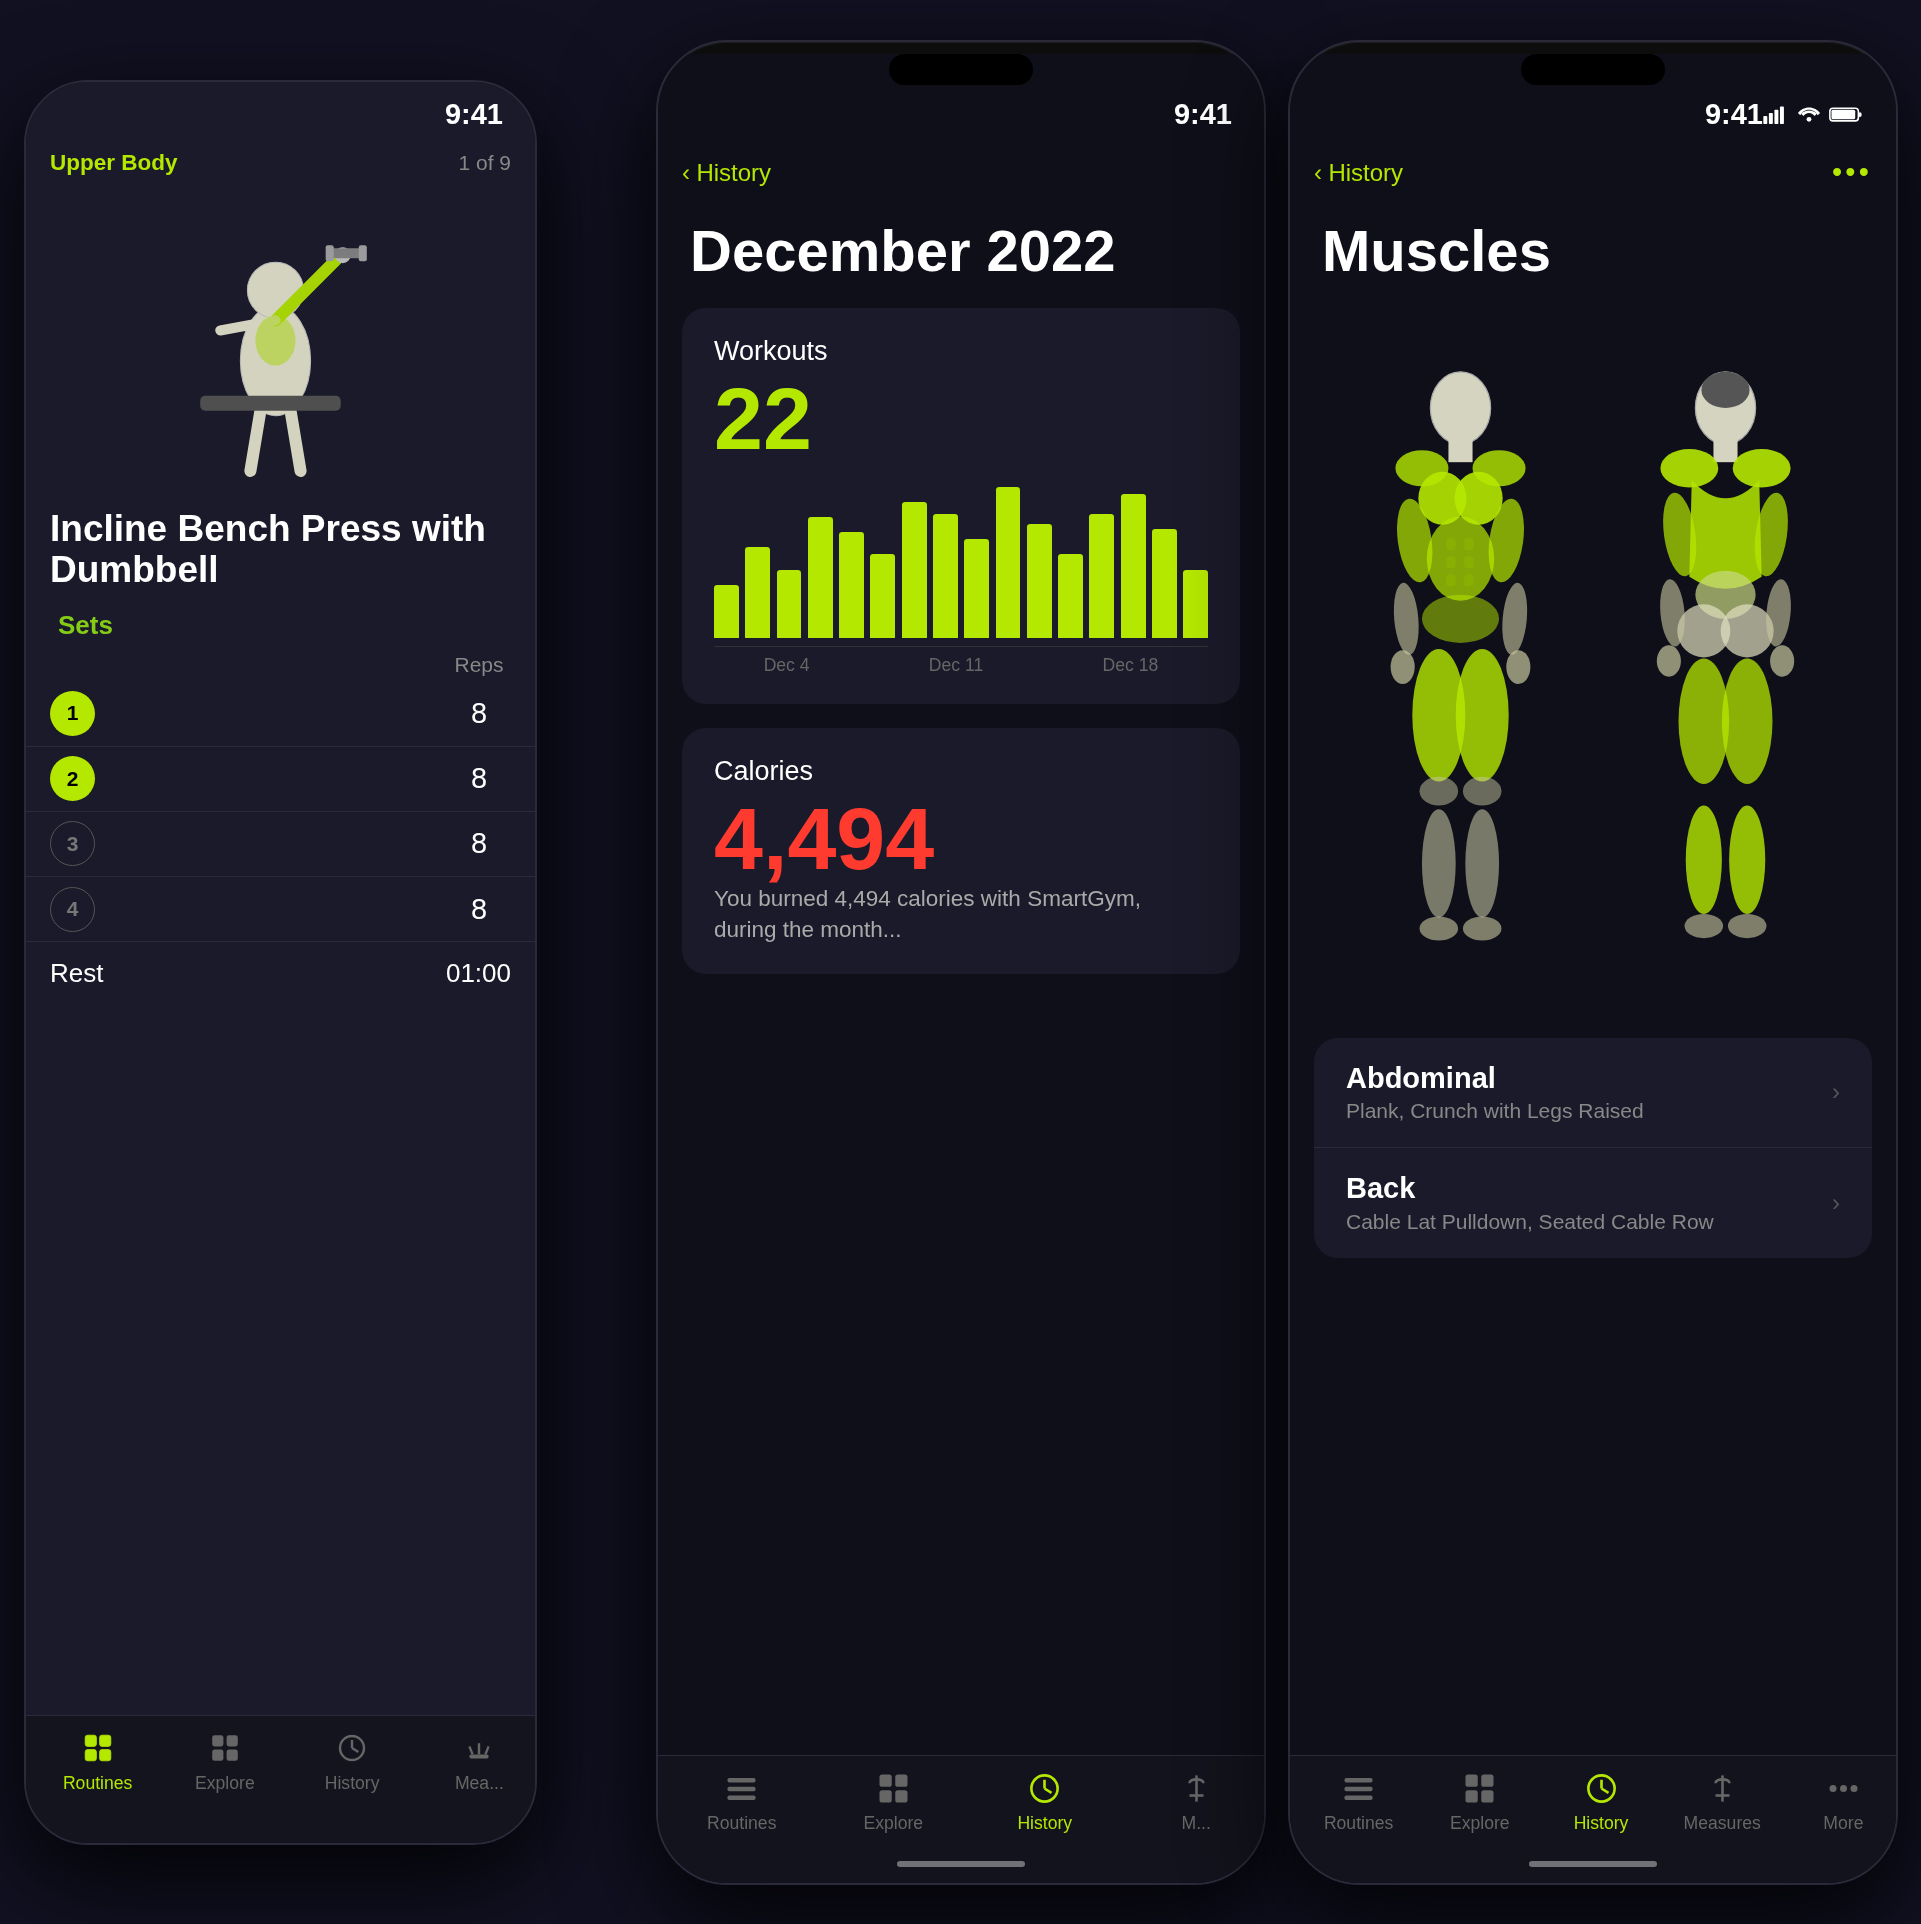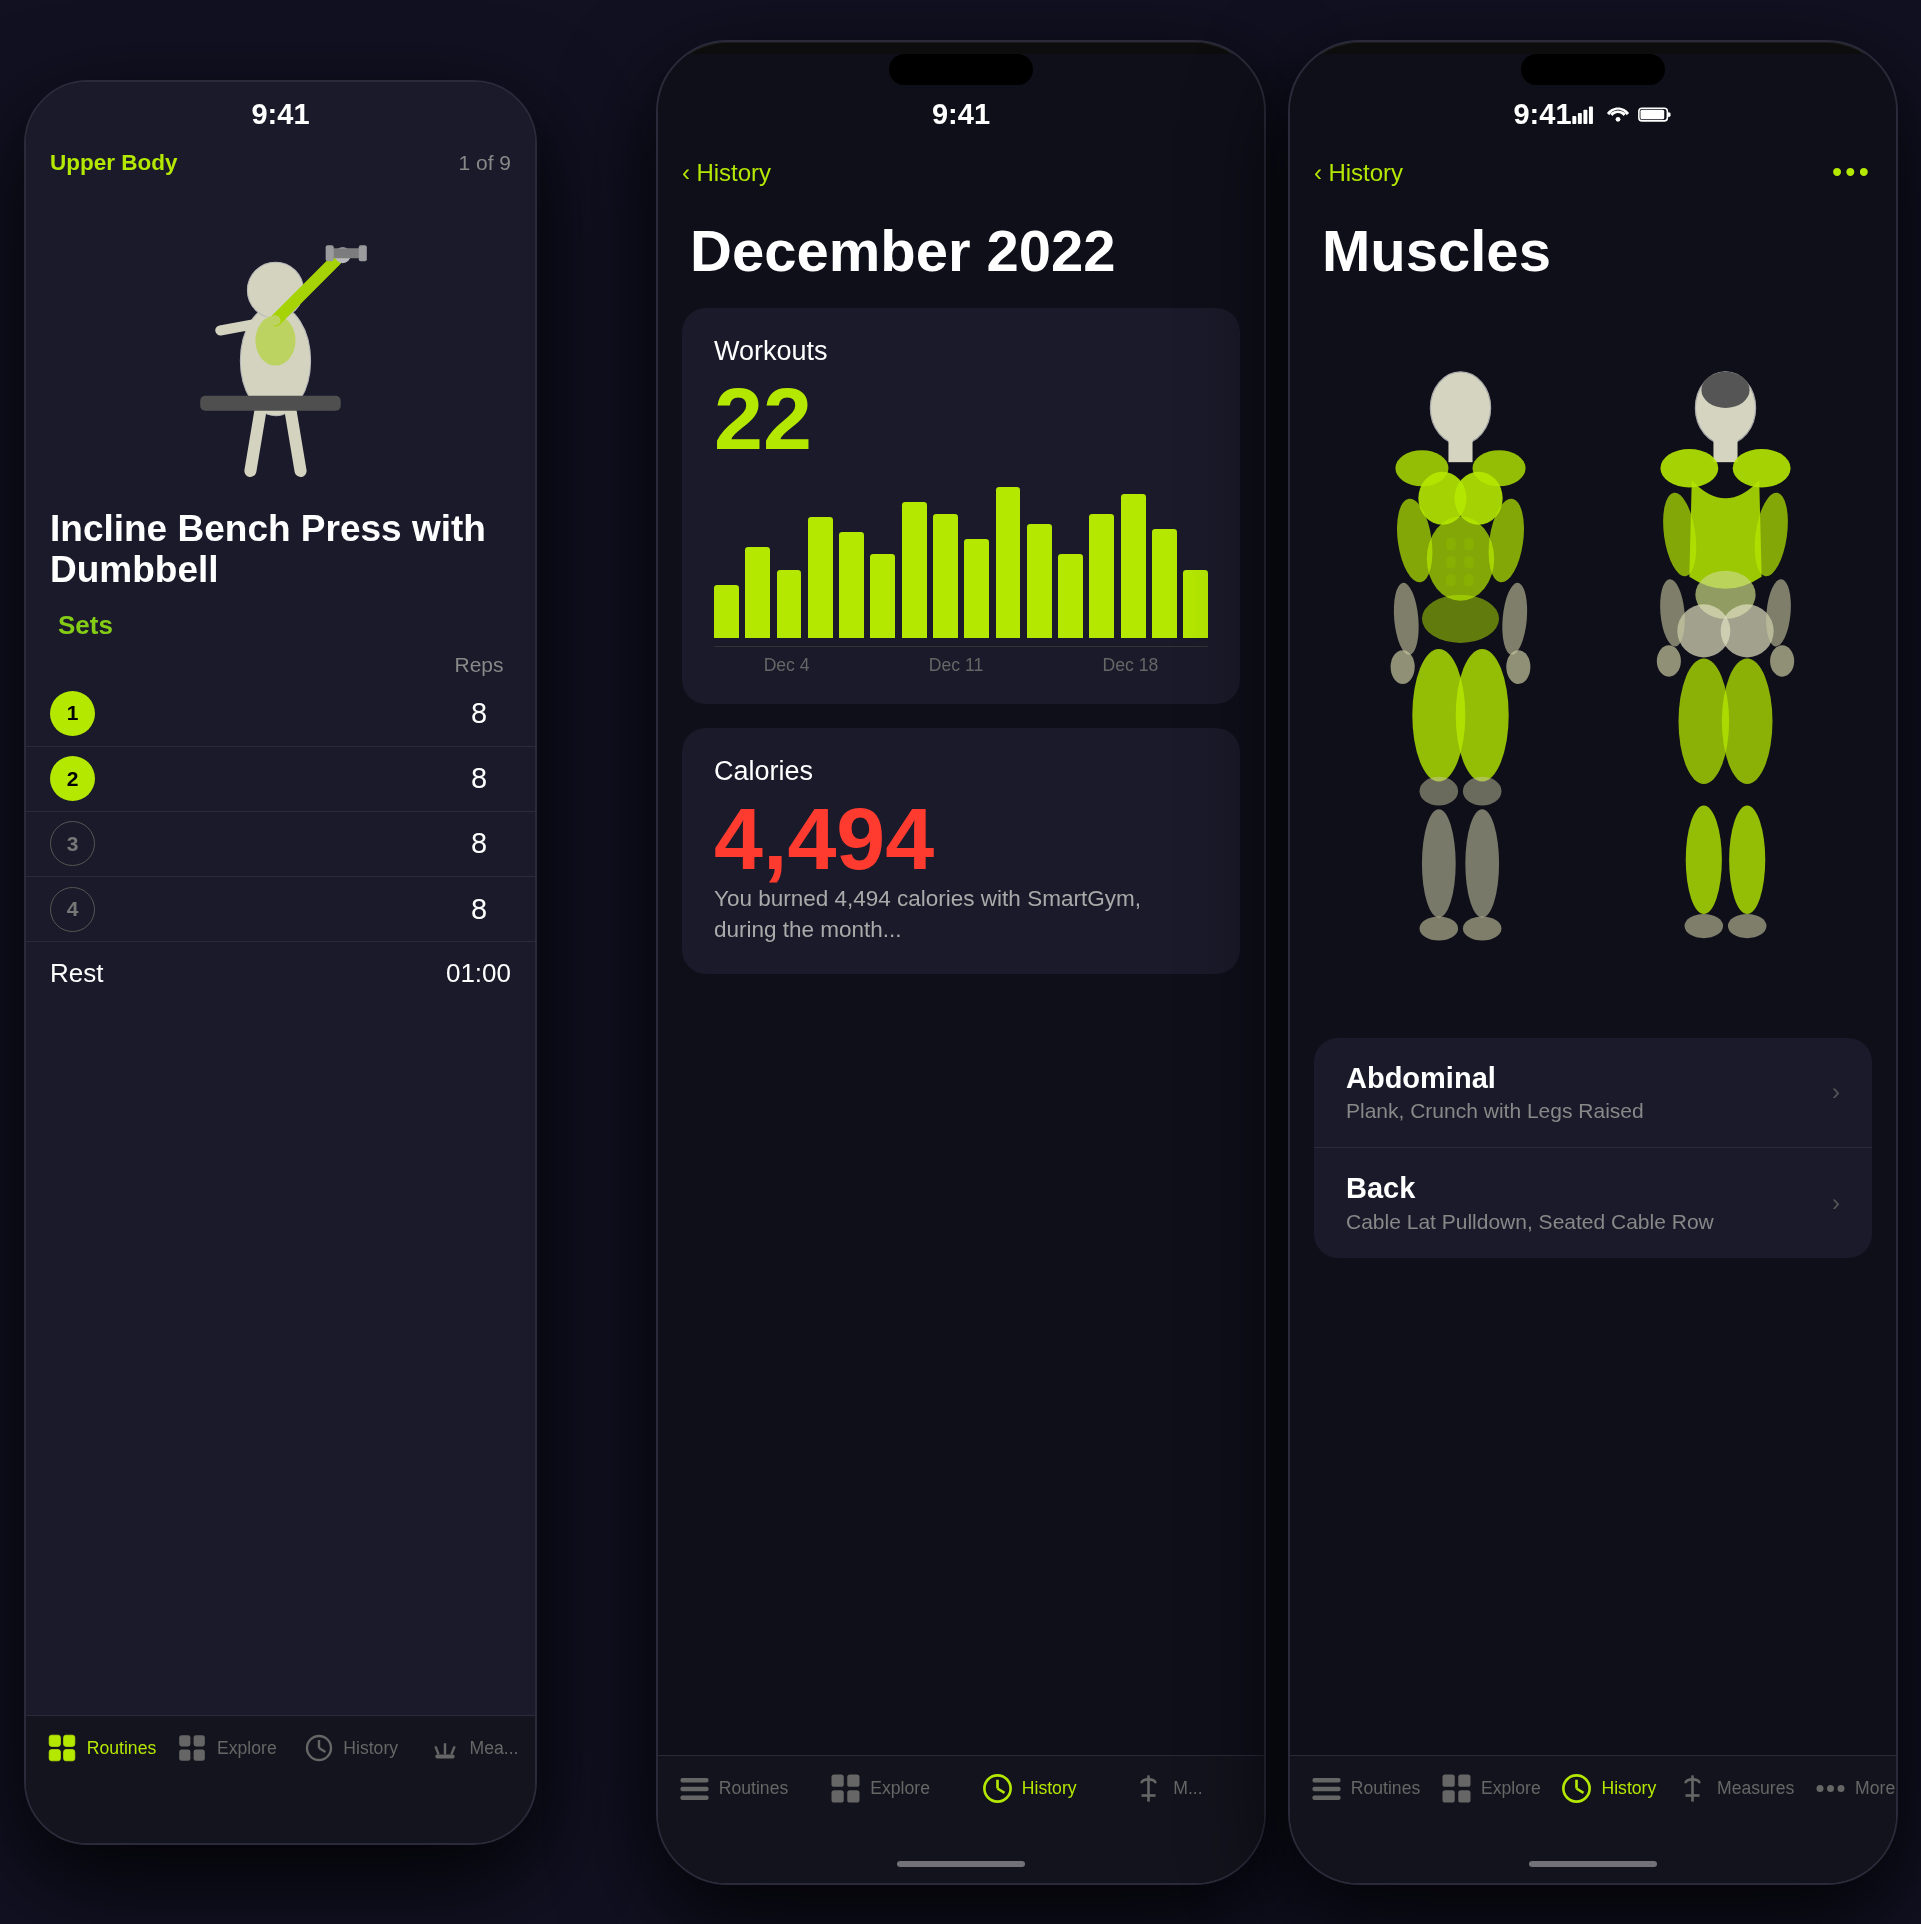--- a/index.html
+++ b/index.html
@@ -58,21 +58,21 @@
       height: 1845px;
       right: 24px;
       top: 40px;
       z-index: 2;
       border-radius: 72px;
     }
 
     
     .status-bar {
       display: flex;
-      justify-content: center;
+      justify-content: flex-end;
       align-items: center;
       padding: 16px 32px 8px;
       height: 56px;
     }
 
     .status-time {
       color: #fff;
       font-size: 29px;
       font-weight: 600;
     }
@@ -235,21 +235,21 @@
       background: rgba(20,20,30,0.95);
       border-top: 0.8px solid #2a2a3a;
       display: flex;
       align-items: flex-start;
       padding-top: 12px;
     }
 
     .tab-item {
       flex: 1;
       display: flex;
-      flex-direction: row;
+      flex-direction: column;
       align-items: center;
       gap: 4.8px;
       padding-left: 16px;
     }
 
     .tab-icon {
       width: 40px;
       height: 40px;
       display: flex;
       align-items: center;

